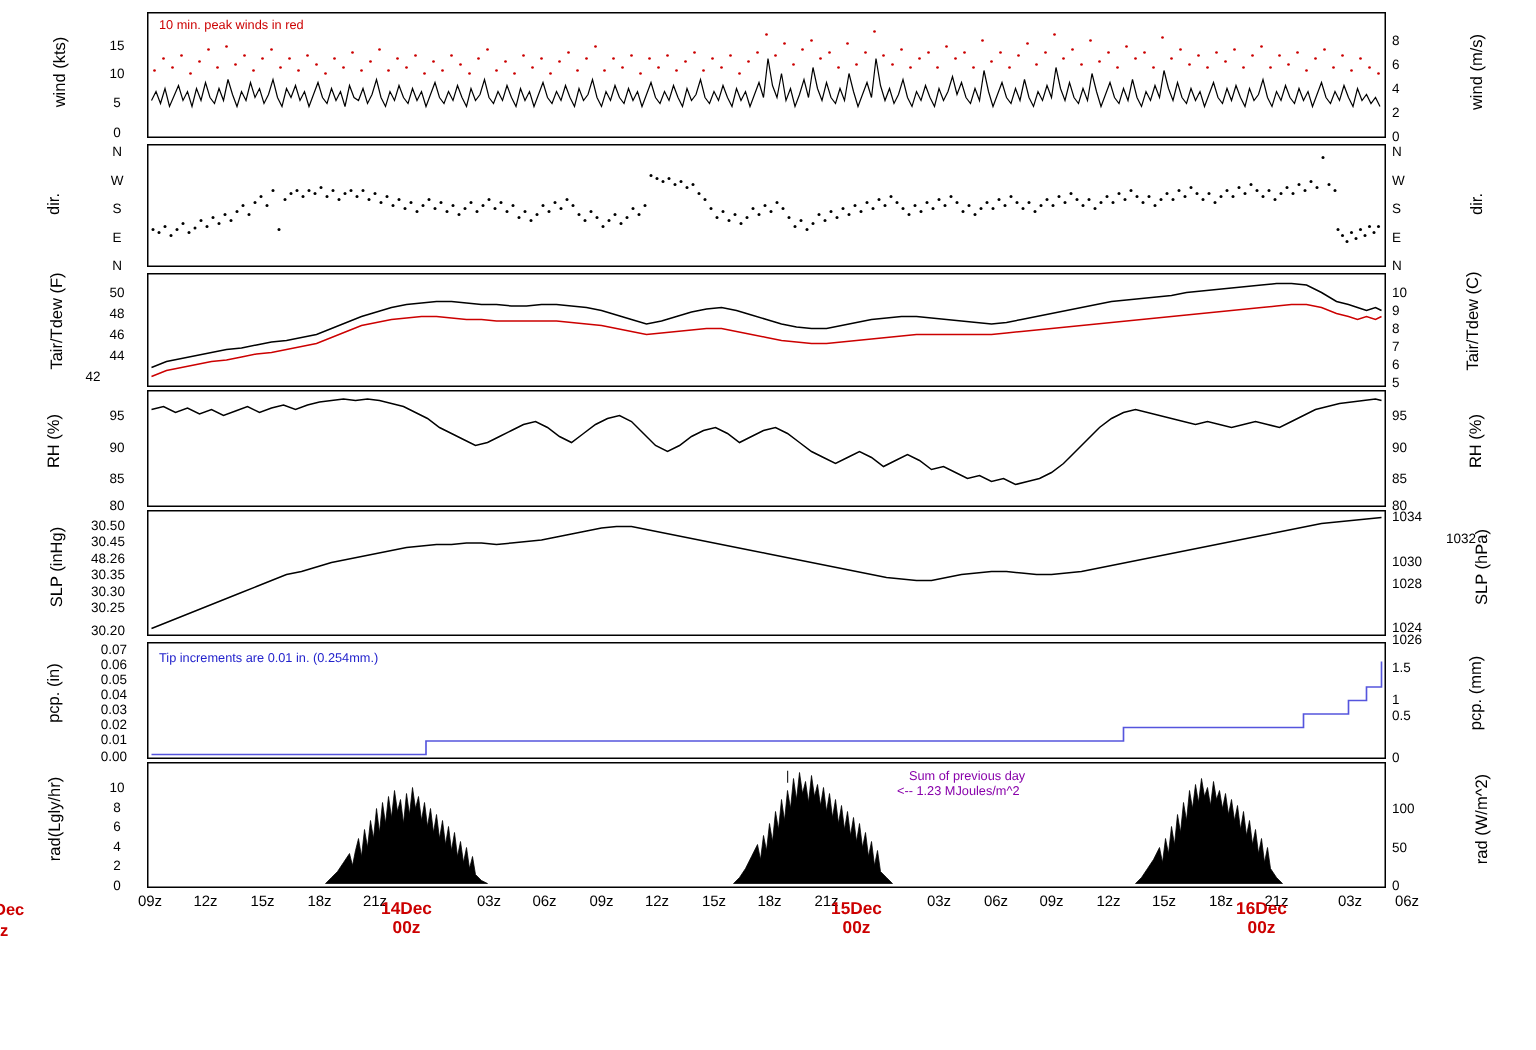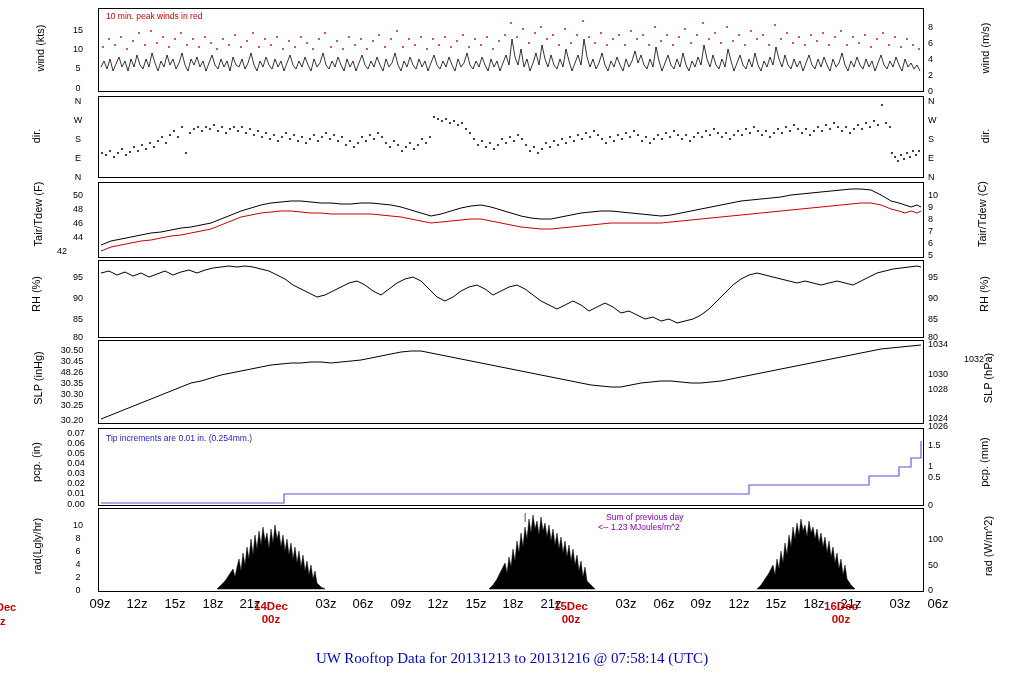--- a/index.html
+++ b/index.html
@@ -35,21 +35,21 @@
   .tick-left, .tick-right {
     position: absolute;
     font-size: 9px;
     color: #000;
     white-space: nowrap;
   }
   .tick-left { text-align: center; }
   .tick-right { text-align: left; }
   .xtick {
     position: absolute;
-    font-size: 13px;
+    font-size: 10px;
     color: #000;
     white-space: nowrap;
     text-align: center;
   }
   .daylabel {
     position: absolute;
     font-size: 11.5px;
     font-weight: bold;
     color: #cc0000;
     white-space: nowrap;
@@ -599,15 +599,14 @@
     <span>15Dec</span><br>
     <span>00z</span>
   </div>
   <div class="daylabel" style="left:806px; top:600px; width:70px;">
     <span>16Dec</span><br>
     <span>00z</span>
   </div>
   <div class="edge-label" style="left:-4px; top:601px;">Dec</div>
   <div class="edge-label" style="left:0px; top:615px;">z</div>
 
-  <div class="title" style="left:0; top:650px;">UW Rooftop Data for 20131213  to  20131216 @ 07:58:14  (UTC)</div>
 
 </div>
 
 </body></html>

